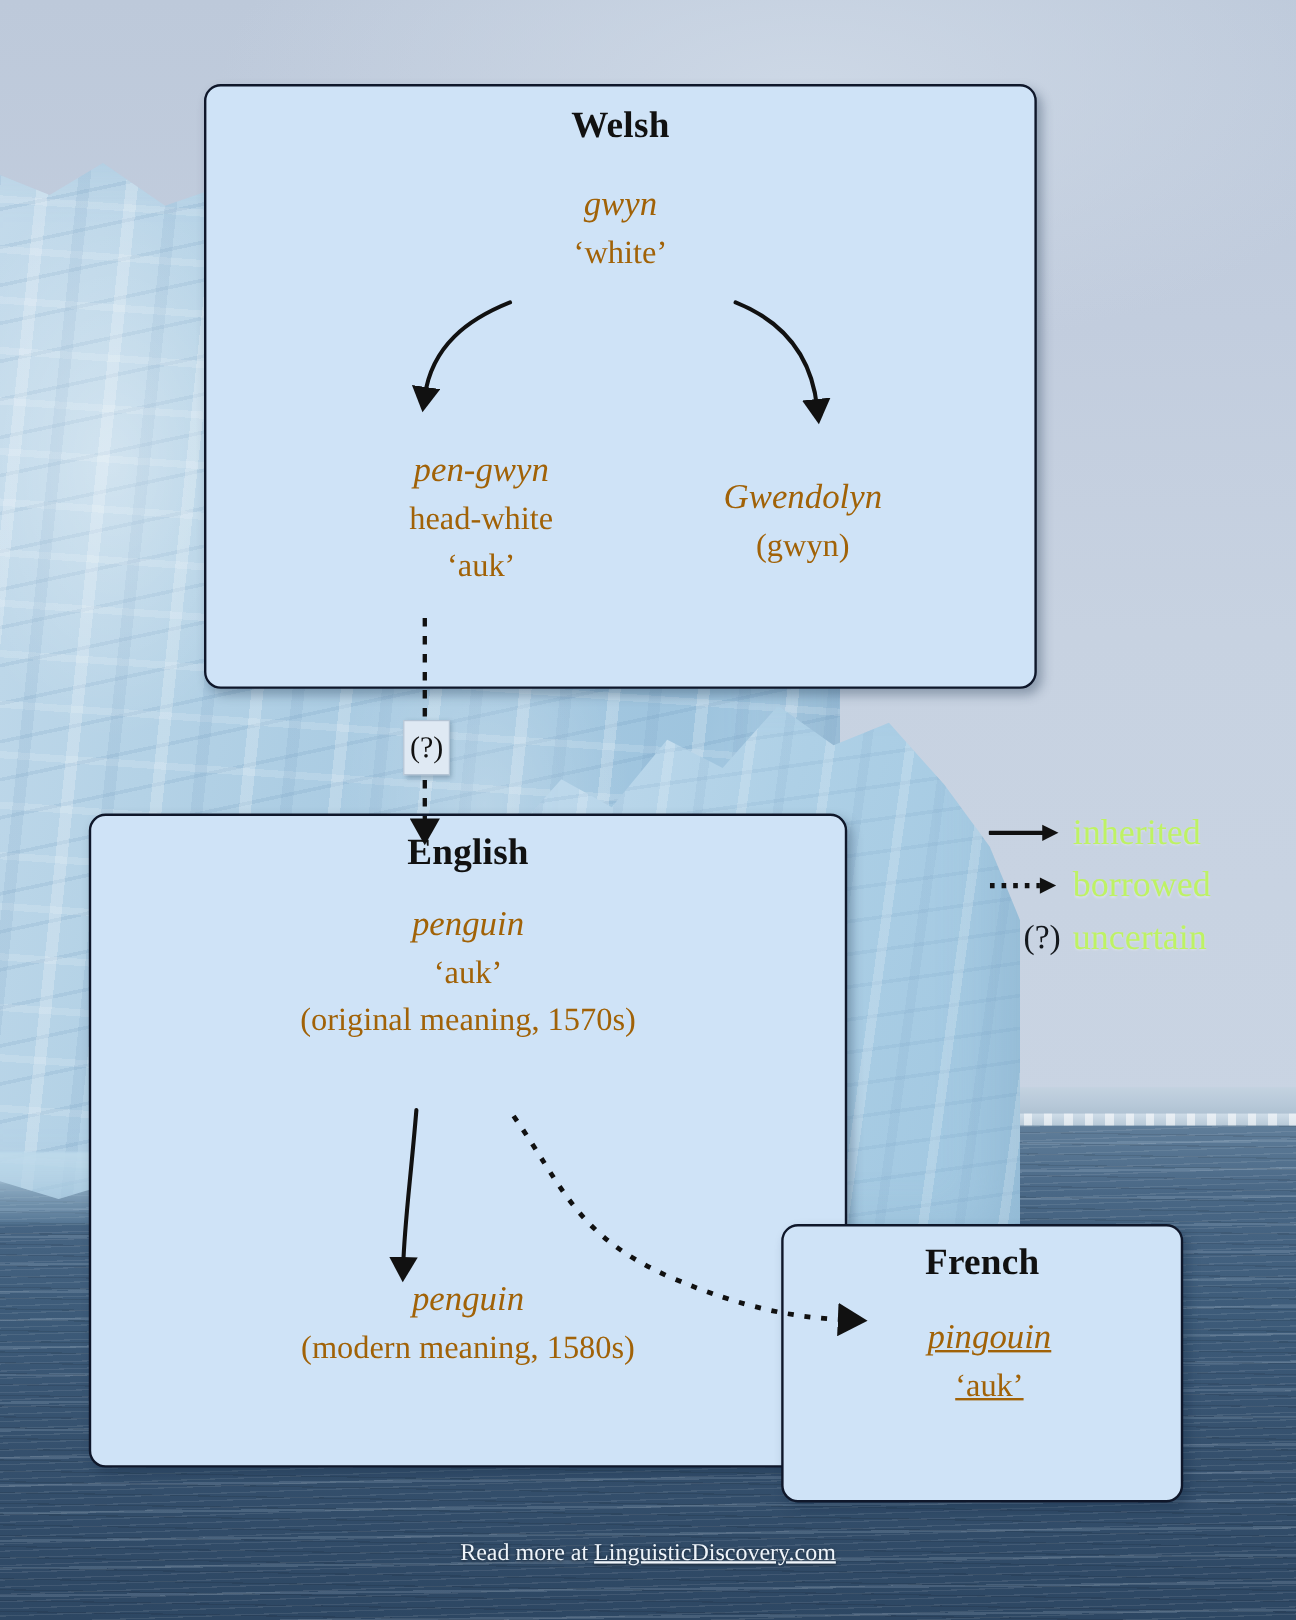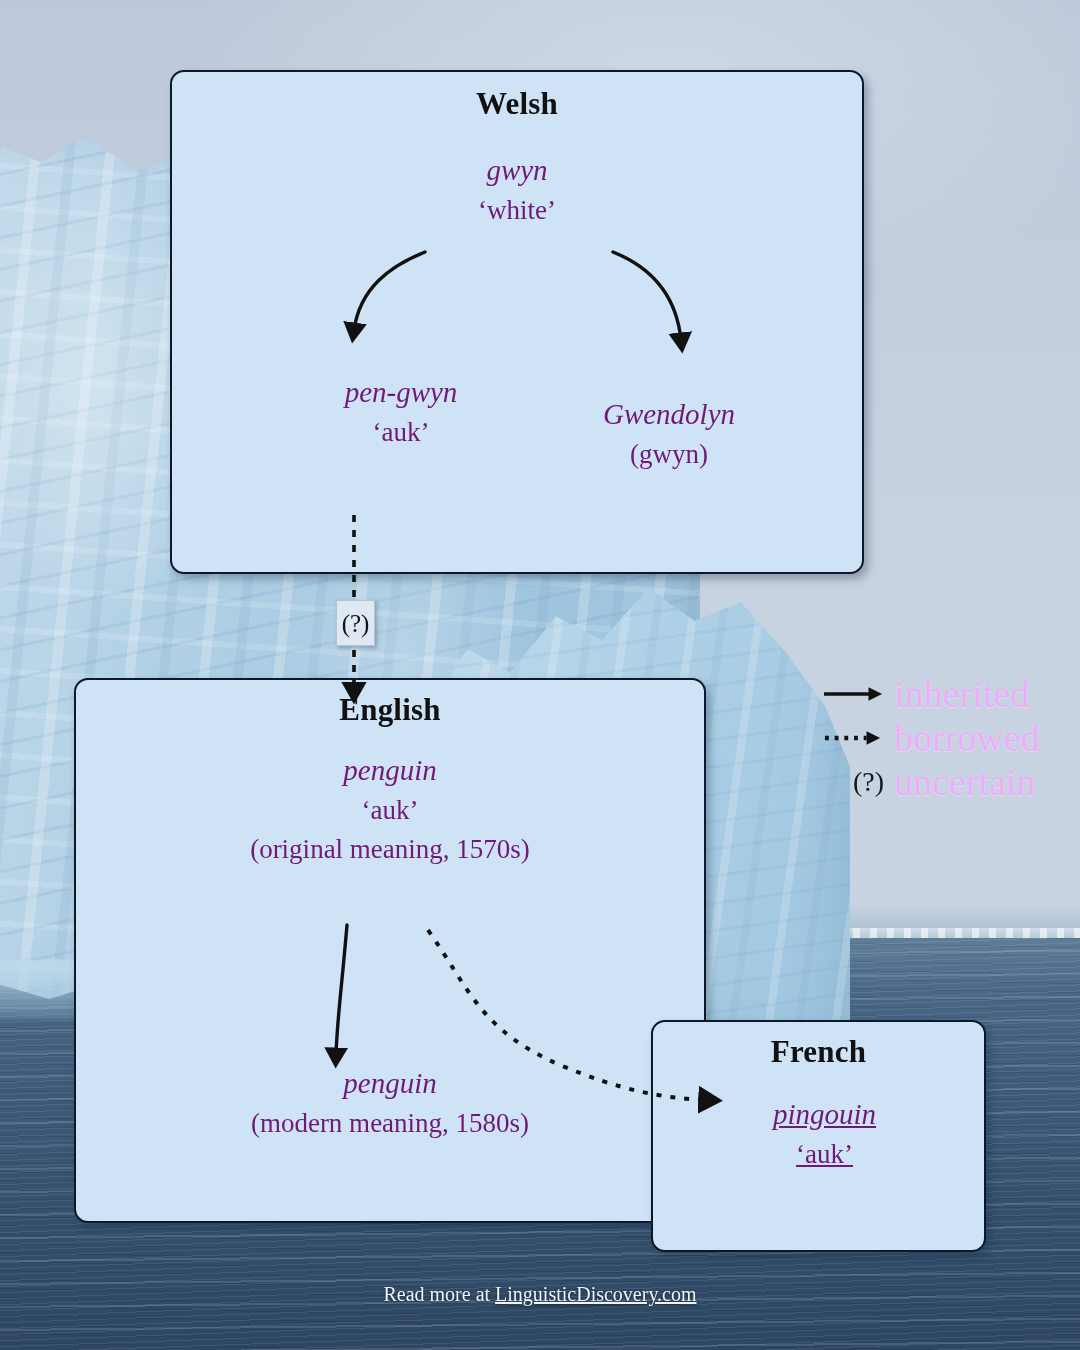--- a/index.html
+++ b/index.html
@@ -138,21 +138,21 @@
     box-shadow: 4px 5px 9px rgba(20,45,70,.34);
     box-sizing: border-box;
     text-align: center;
   }
   .lang-title {
     font-weight: bold;
     font-size: 31px;
     color: #111;
     letter-spacing: .2px;
   }
-  .entry { color: #701a75; }
+  .entry { color: #a16207; }
   .entry .word { font-style: italic; font-size: 29px; line-height: 1.42; }
   .entry .gloss { font-size: 27px; line-height: 1.42; }
   .entry .note  { font-size: 27px; line-height: 1.42; }
 
   
   #box-welsh { left: 170px; top: 70px; width: 694px; height: 504px; }
   #box-welsh .lang-title { margin-top: 14px; }
   #welsh-root { position: absolute; left: 0; right: 0; top: 78px; }
   #welsh-left  { position: absolute; left: 104px; top: 300px; width: 250px; }
   #welsh-right { position: absolute; left: 366px; top: 322px; width: 262px; }
@@ -198,22 +198,22 @@
     align-items: center;
     height: 44px;
   }
   .legend-mark {
     width: 70px;
     display: flex; align-items: center; justify-content: flex-end;
     padding-right: 10px;
     box-sizing: border-box;
   }
   .legend-label {
-    font-size: 38px;
-    color: #f0abfc;
+    font-size: 30px;
+    color: #bef264;
     text-shadow: 0 1px 2px rgba(255,255,255,.35);
   }
   .legend-q { font-size: 28px; color: #14181d; }
 
   
   #footer {
     position: absolute;
     left: 0; right: 0; top: 1283px;
     text-align: center;
     color: #eef4fa;
@@ -240,20 +240,21 @@
   <div class="lang-box" id="box-welsh">
     <div class="lang-title">Welsh</div>
 
     <div class="entry" id="welsh-root">
       <div class="word">gwyn</div>
       <div class="gloss">‘white’</div>
     </div>
 
     <div class="entry" id="welsh-left">
       <div class="word">pen-gwyn</div>
+      <div class="gloss">head-white</div>
       <div class="gloss">‘auk’</div>
     </div>
 
     <div class="entry" id="welsh-right">
       <div class="word">Gwendolyn</div>
       <div class="note">(gwyn)</div>
     </div>
   </div>
 
   <div class="lang-box" id="box-english">

